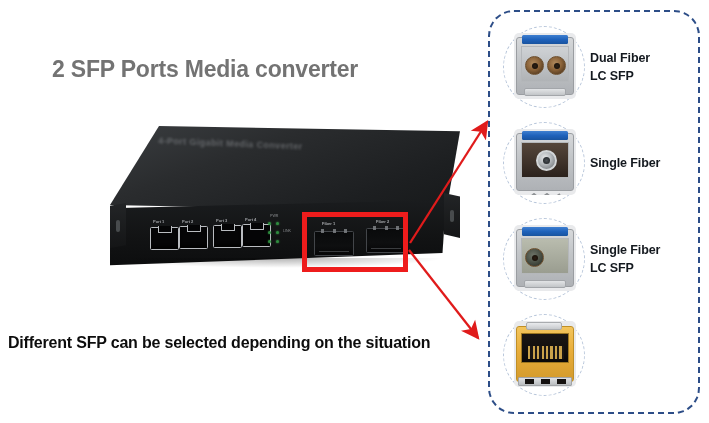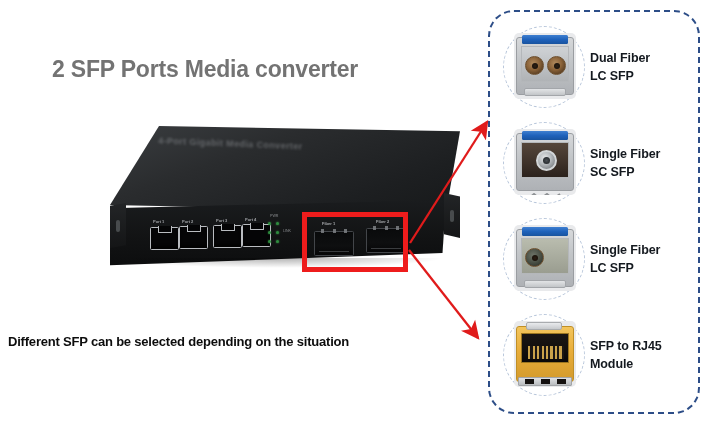--- a/index.html
+++ b/index.html
@@ -23,21 +23,21 @@
     font-size: 23px;
     font-weight: bold;
     color: #737373;
     letter-spacing: -0.2px;
     white-space: nowrap;
   }
   #caption {
     position: absolute;
     left: 8px;
     top: 334px;
-    font-size: 13px;
+    font-size: 16px;
     font-weight: bold;
     color: #0d0d0d;
     letter-spacing: -0.2px;
     white-space: nowrap;
   }
 
   
   #device {
     position: absolute;
     left: 110px;
@@ -476,21 +476,20 @@
         </div>
         <div class="mod-clip">
           <svg width="34" height="7" viewBox="0 0 34 7">
             <path d="M1,6 L7,1 L13,6 L20,1 L26,6 L33,1" stroke="#8e9194" stroke-width="2" fill="none"></path>
           </svg>
         </div>
       </div>
     </div>
     <div>
       <div class="row-label">Single Fiber</div>
-      <div class="row-label">SC SFP</div>
     </div>
   </div>
 
   <div class="sfp-row" style="top:200px;">
     <div class="thumb-wrap">
       <div class="thumb-circle"></div>
       <div class="module">
         <div class="mod-body"></div>
         <div class="mod-bluebar"></div>
         <div class="mod-inner" style="background:linear-gradient(180deg,#b9bcae,#9a9d90);">
@@ -514,19 +513,15 @@
         <div class="rj-jack">
           <div class="rj-pins"></div>
         </div>
         <div class="rj-foot">
           <span style="left:6px;"></span>
           <span style="left:22px;"></span>
           <span style="left:38px;"></span>
         </div>
       </div>
     </div>
-    <div>
-      <div class="row-label">SFP to RJ45</div>
-      <div class="row-label">Module</div>
-    </div>
   </div>
 
 </div>
 
 </body></html>

